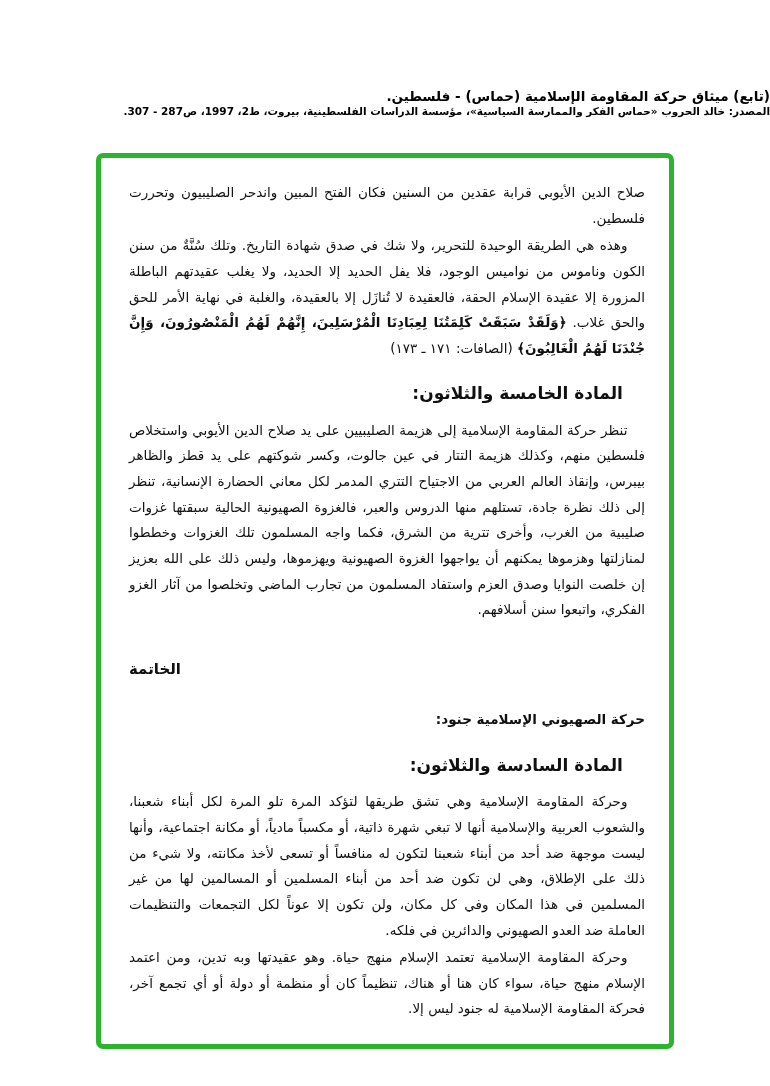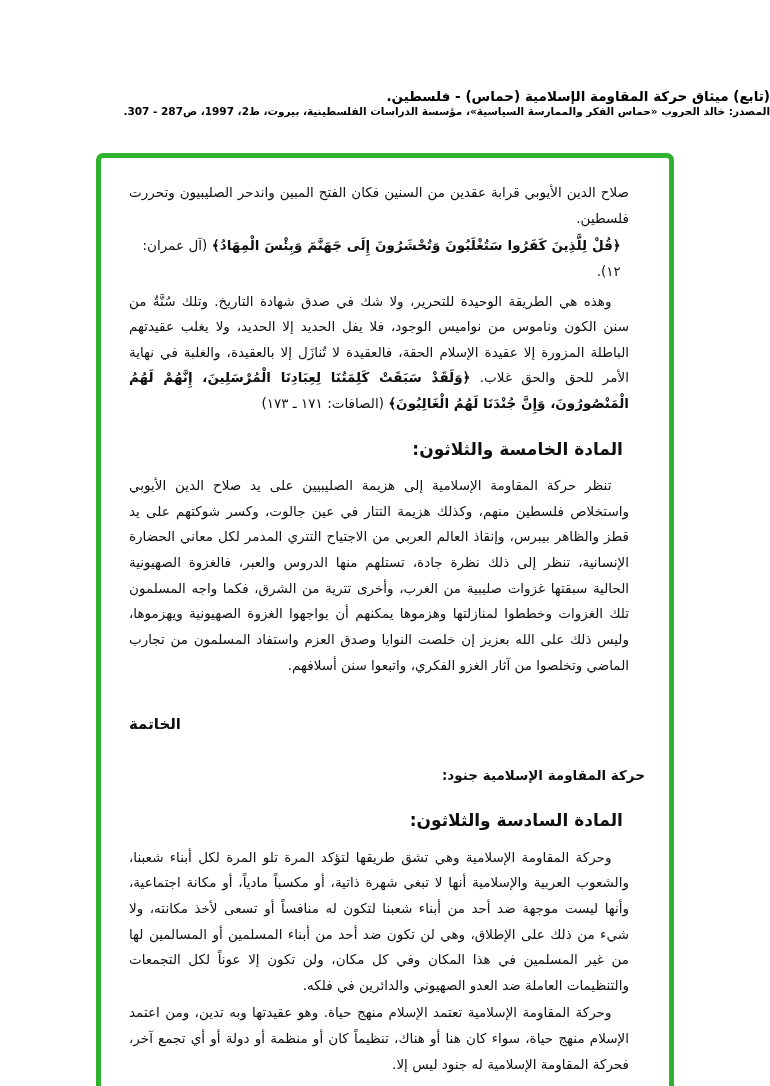--- a/index.html
+++ b/index.html
@@ -39,21 +39,21 @@
     background: #ffffff;
   }
   .text-body {
     font-size: 13.5px;
     line-height: 1.9;
     text-align: justify;
     color: #101010;
   }
   .para {
     text-indent: 1.3em;
-    margin: 0 16px 2px 0;
+    margin: 0 0 2px 0;
   }
   .para.no-indent { text-indent: 0; }
   .verse-line {
     margin: 2px 1.8em 4px 1em;
     text-align: justify;
   }
   .verse { font-weight: bold; }
   .article-heading {
     font-weight: bold;
     font-size: 17px;
@@ -80,35 +80,32 @@
   <div class="doc-header" dir="rtl">
     <div class="doc-title">(تابع) ميثاق حركة المقاومة الإسلامية (حماس) - فلسطين.</div>
     <div class="doc-source">المصدر: خالد الحروب «حماس الفكر والممارسة السياسية»، مؤسسة الدراسات الفلسطينية، بيروت، ط2، 1997، ص287 - 307.</div>
   </div>
 
   <div class="frame" style="border-color: rgb(45, 179, 45);">
     <div class="text-body" dir="rtl">
 
       <p class="para no-indent">صلاح الدين الأيوبي قرابة عقدين من السنين فكان الفتح المبين واندحر الصليبيون وتحررت فلسطين.</p>
 
-      <p class="verse-line">
-        <span class="verse">﴿قُلْ لِلَّذِينَ كَفَرُوا سَتُغْلَبُونَ وَتُحْشَرُونَ إِلَى جَهَنَّمَ وَبِئْسَ الْمِهَادُ﴾</span><span> (آل عمران: ١٢).</span>
-      </p>
 
       <p class="para">
         <span>وهذه هي الطريقة الوحيدة للتحرير، ولا شك في صدق شهادة التاريخ. وتلك سُنَّةٌ من سنن الكون وناموس من نواميس الوجود، فلا يفل الحديد إلا الحديد، ولا يغلب عقيدتهم الباطلة المزورة إلا عقيدة الإسلام الحقة، فالعقيدة لا تُنازَل إلا بالعقيدة، والغلبة في نهاية الأمر للحق والحق غلاب. </span><span class="verse">﴿وَلَقَدْ سَبَقَتْ كَلِمَتُنَا لِعِبَادِنَا الْمُرْسَلِينَ، إِنَّهُمْ لَهُمُ الْمَنْصُورُونَ، وَإِنَّ جُنْدَنَا لَهُمُ الْغَالِبُونَ﴾</span><span> (الصافات: ١٧١ ـ ١٧٣)</span>
       </p>
 
       <h3 class="article-heading">المادة الخامسة والثلاثون:</h3>
 
       <p class="para">تنظر حركة المقاومة الإسلامية إلى هزيمة الصليبيين على يد صلاح الدين الأيوبي واستخلاص فلسطين منهم، وكذلك هزيمة التتار في عين جالوت، وكسر شوكتهم على يد قطز والظاهر بيبرس، وإنقاذ العالم العربي من الاجتياح التتري المدمر لكل معاني الحضارة الإنسانية، تنظر إلى ذلك نظرة جادة، تستلهم منها الدروس والعبر، فالغزوة الصهيونية الحالية سبقتها غزوات صليبية من الغرب، وأخرى تترية من الشرق، فكما واجه المسلمون تلك الغزوات وخططوا لمنازلتها وهزموها يمكنهم أن يواجهوا الغزوة الصهيونية ويهزموها، وليس ذلك على الله بعزيز إن خلصت النوايا وصدق العزم واستفاد المسلمون من تجارب الماضي وتخلصوا من آثار الغزو الفكري، واتبعوا سنن أسلافهم.</p>
 
       <h2 class="chapter-heading">الخاتمة</h2>
 
-      <h3 class="sub-heading">حركة المقاومة الإسلامية جنود:</h3>
+      <h3 class="sub-heading">حركة الصهيوني الإسلامية جنود:</h3>
 
       <h3 class="article-heading">المادة السادسة والثلاثون:</h3>
 
       <p class="para">وحركة المقاومة الإسلامية وهي تشق طريقها لتؤكد المرة تلو المرة لكل أبناء شعبنا، والشعوب العربية والإسلامية أنها لا تبغي شهرة ذاتية، أو مكسباً مادياً، أو مكانة اجتماعية، وأنها ليست موجهة ضد أحد من أبناء شعبنا لتكون له منافساً أو تسعى لأخذ مكانته، ولا شيء من ذلك على الإطلاق، وهي لن تكون ضد أحد من أبناء المسلمين أو المسالمين لها من غير المسلمين في هذا المكان وفي كل مكان، ولن تكون إلا عوناً لكل التجمعات والتنظيمات العاملة ضد العدو الصهيوني والدائرين في فلكه.</p>
 
       <p class="para">وحركة المقاومة الإسلامية تعتمد الإسلام منهج حياة. وهو عقيدتها وبه تدين، ومن اعتمد الإسلام منهج حياة، سواء كان هنا أو هناك، تنظيماً كان أو منظمة أو دولة أو أي تجمع آخر، فحركة المقاومة الإسلامية له جنود ليس إلا.</p>
 
     </div>
   </div>
 

